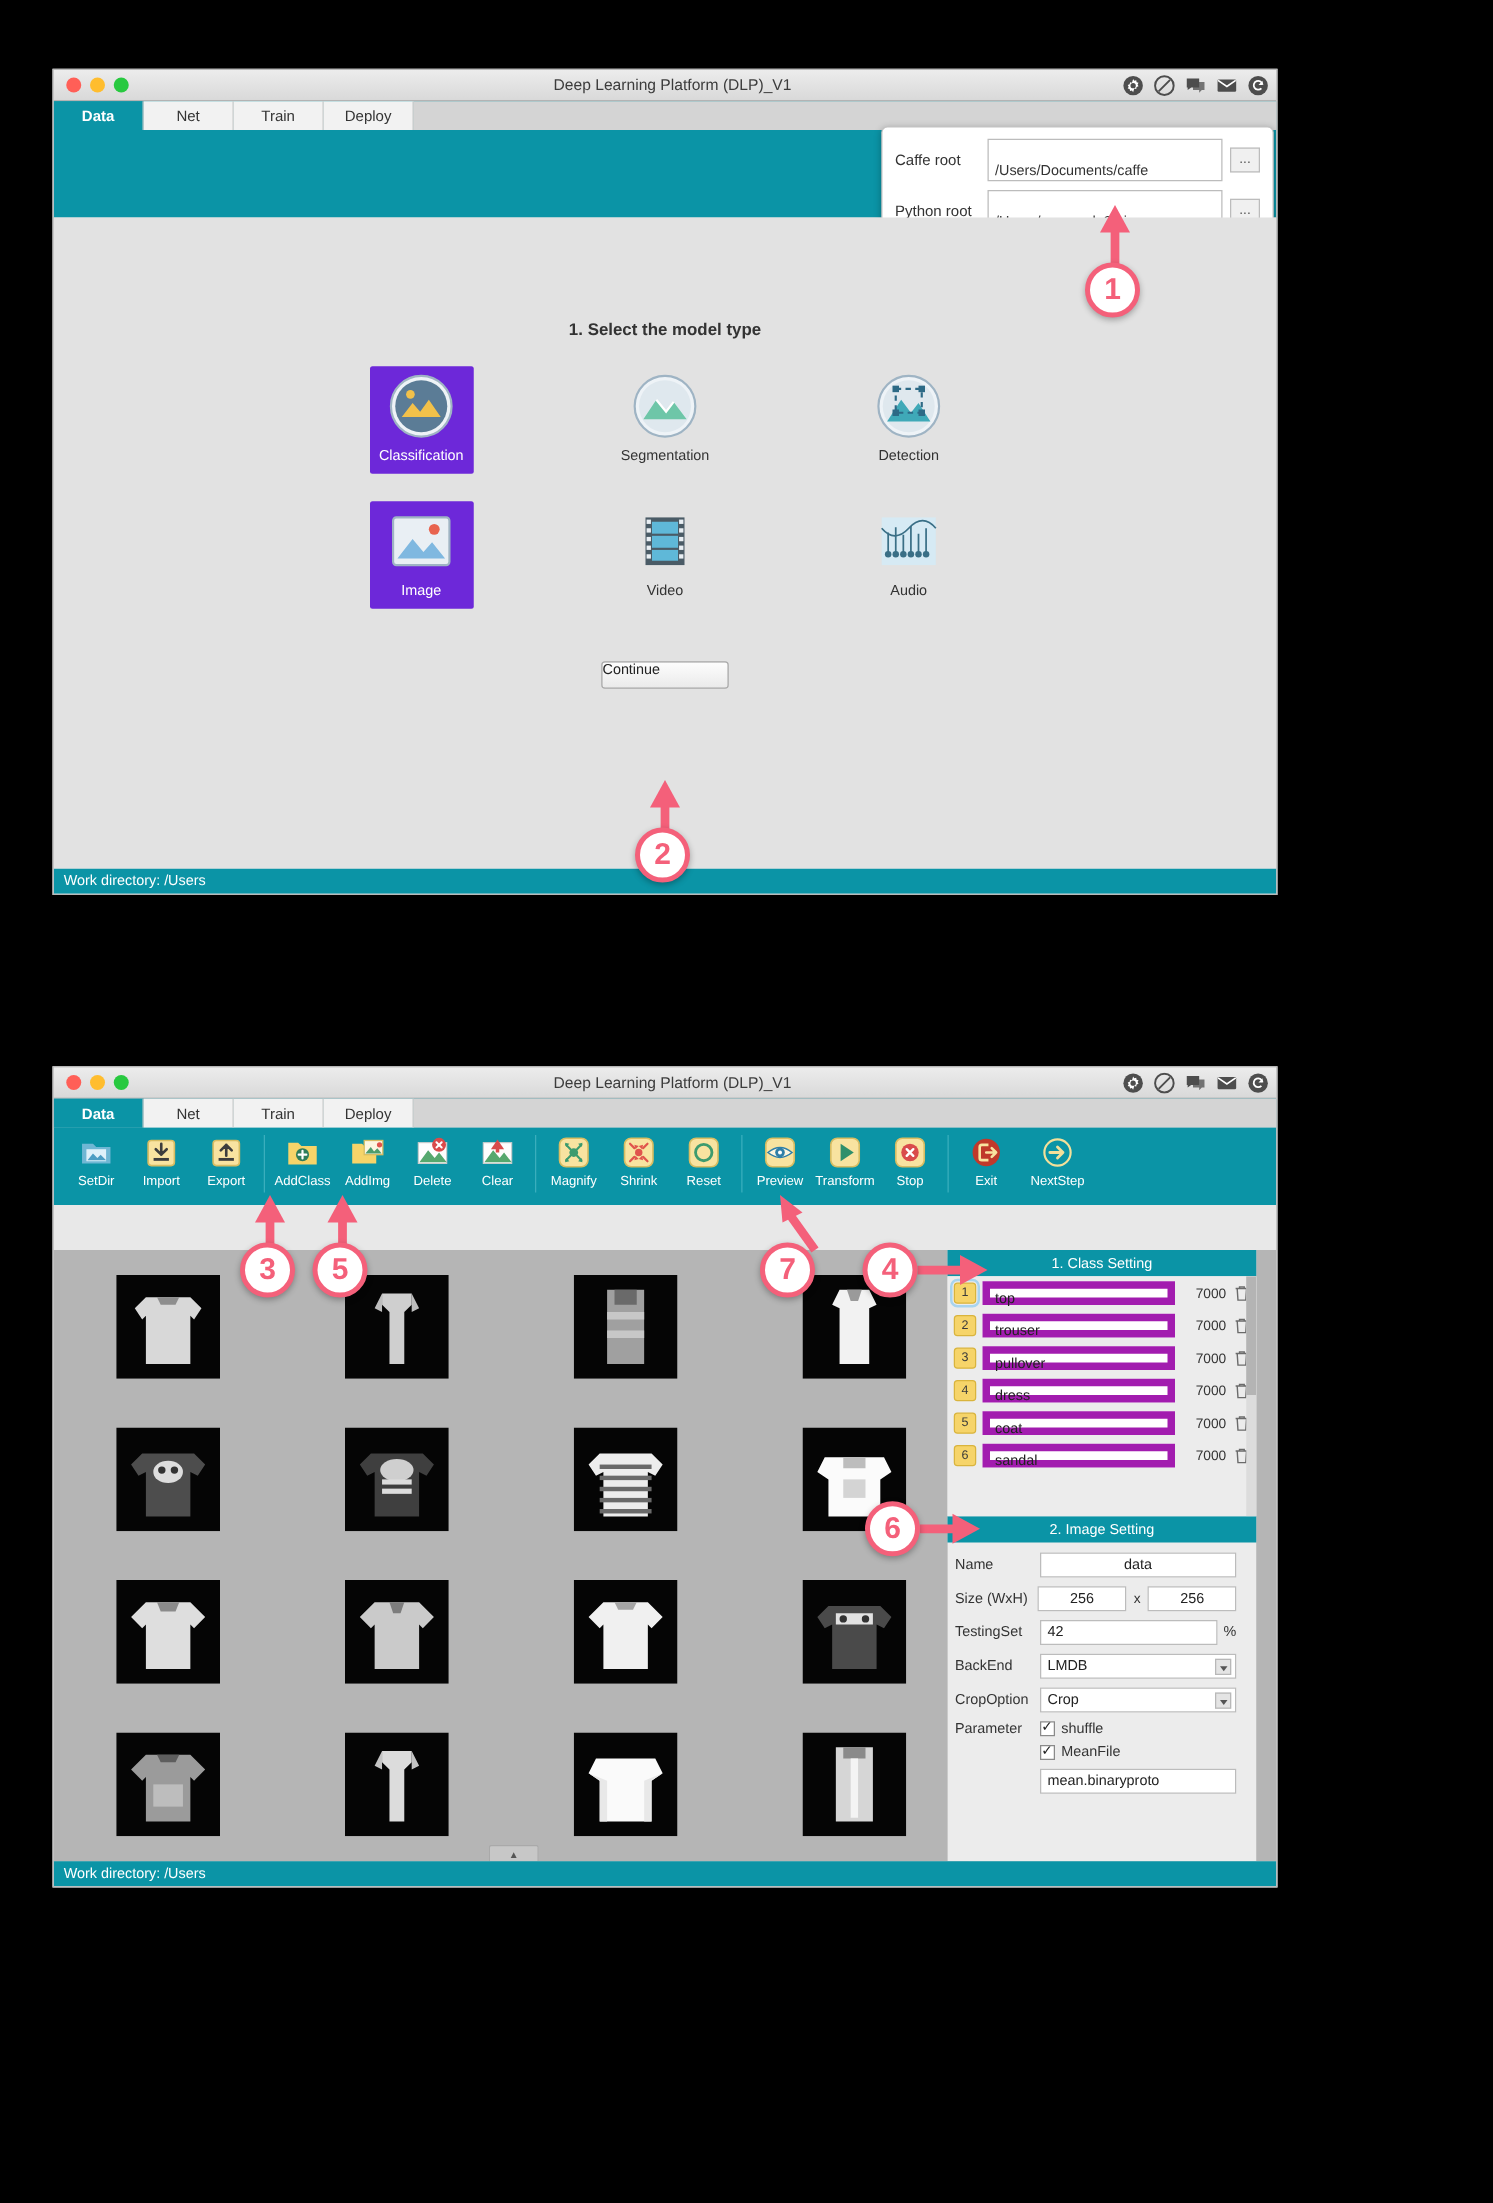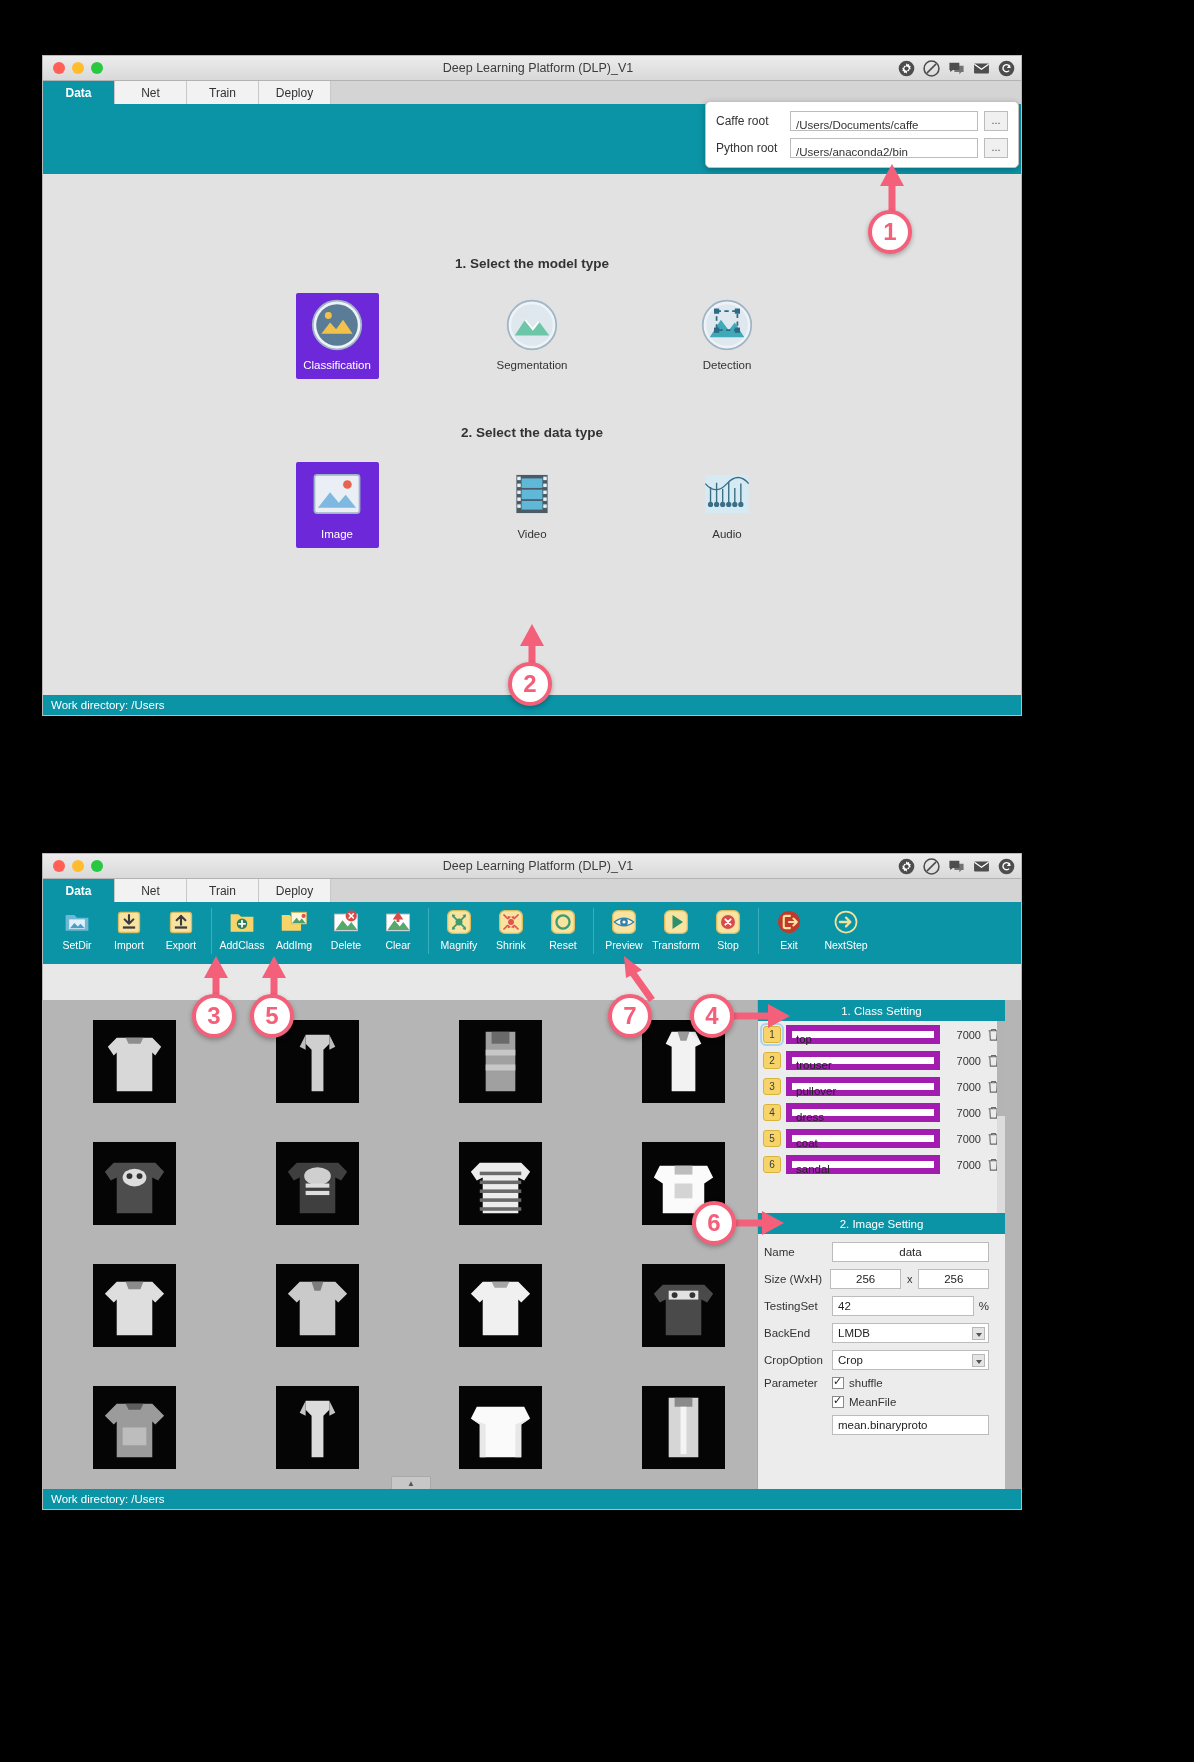--- a/index.html
+++ b/index.html
@@ -109,21 +109,21 @@
     box-shadow:0 2px 6px rgba(0,0,0,.28);
     padding:9px 10px;
   }
   .prow { display:flex; align-items:center; margin-bottom:7px; }
   .prow:last-child { margin-bottom:0; }
   .plabel { font-size:12px; color:#333; width:74px; }
   .ptext {
     width:188px; height:20px;
     border:1px solid #bcbcbc; background:#fff;
     font-size:11.5px; color:#333;
-    padding:4px 5px; line-height:18px;
+    padding:16px 5px; line-height:18px;
     font-family:"Liberation Sans", sans-serif;
   }
   .pbrowse {
     width:24px; height:20px; margin-left:6px;
     border:1px solid #bcbcbc; background:#f0f0f0;
     font-size:11px; color:#555; line-height:17px; text-align:center;
   }
 
   
   #win2 { left:42px; top:853px; width:980px; height:657px; }
@@ -339,21 +339,20 @@
           <rect x="18" y="14" width="24" height="22" fill="none" stroke="#2d6a86" stroke-width="2" stroke-dasharray="5 4"></rect>
           <rect x="15" y="11" width="6" height="6" fill="#2d6a86"></rect>
           <rect x="39" y="11" width="6" height="6" fill="#2d6a86"></rect>
           <rect x="15" y="33" width="6" height="6" fill="#2d6a86"></rect>
           <rect x="39" y="33" width="6" height="6" fill="#2d6a86"></rect>
         </svg>
         <div class="choice-label">Detection</div>
       </div>
     </div>
 
-    <div class="section-title" style="margin-top:46px;">2. Select the data type</div>
 
     <div class="choice-row" style="margin-top:22px;">
       <div class="choice selected">
         <svg class="choice-icon" viewBox="0 0 60 60">
           <rect x="4" y="8" width="52" height="44" rx="3" fill="#e9eff4" stroke="#9fb4c4" stroke-width="2"></rect>
           <path d="M8 46l14-18 10 12 8-9 12 15z" fill="#7fb8e0"></path>
           <circle cx="42" cy="19" r="5" fill="#e8644f"></circle>
         </svg>
         <div class="choice-label">Image</div>
       </div>
@@ -396,20 +395,23 @@
               <circle cx="25" cy="42" r="3"></circle>
             <circle cx="32" cy="42" r="3"></circle>
               <circle cx="39" cy="42" r="3"></circle>
               <circle cx="46" cy="42" r="3"></circle>
           </g>
         </svg>
         <div class="choice-label">Audio</div>
       </div>
     </div>
 
+    <div style="margin-top:42px;">
+      <div class="continue-btn">Continue</div>
+    </div>
   </div>
 
   <div class="statusbar">Work directory:  /Users</div>
 </div>
 
 <div class="window" id="win2">
 
   <div class="titlebar">
     <div class="traffic">
       <span class="dot red"></span>

